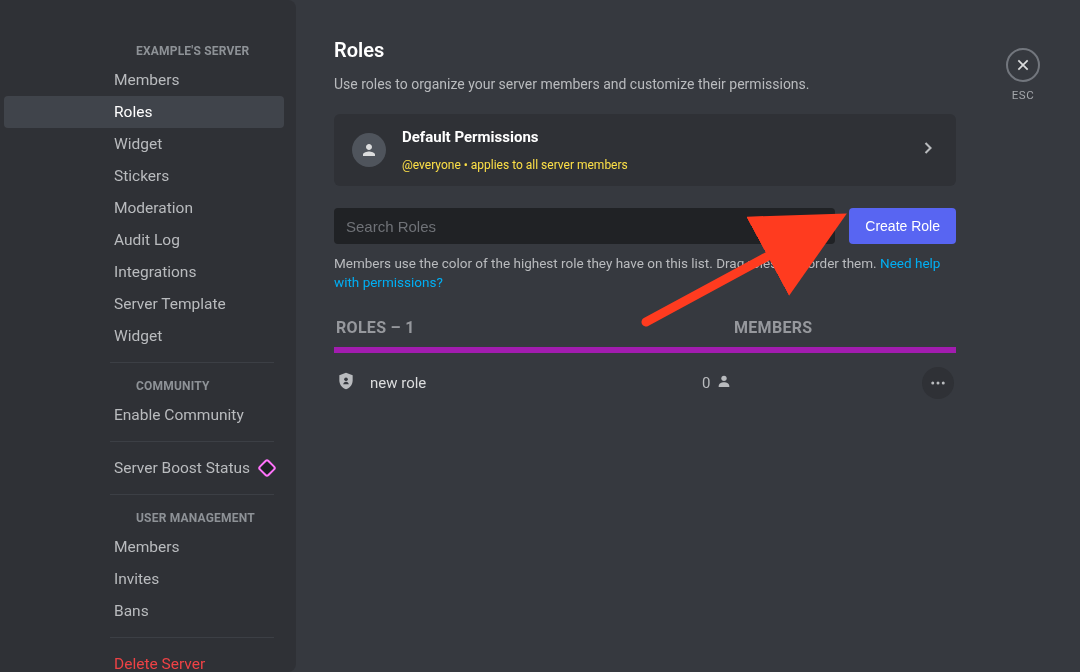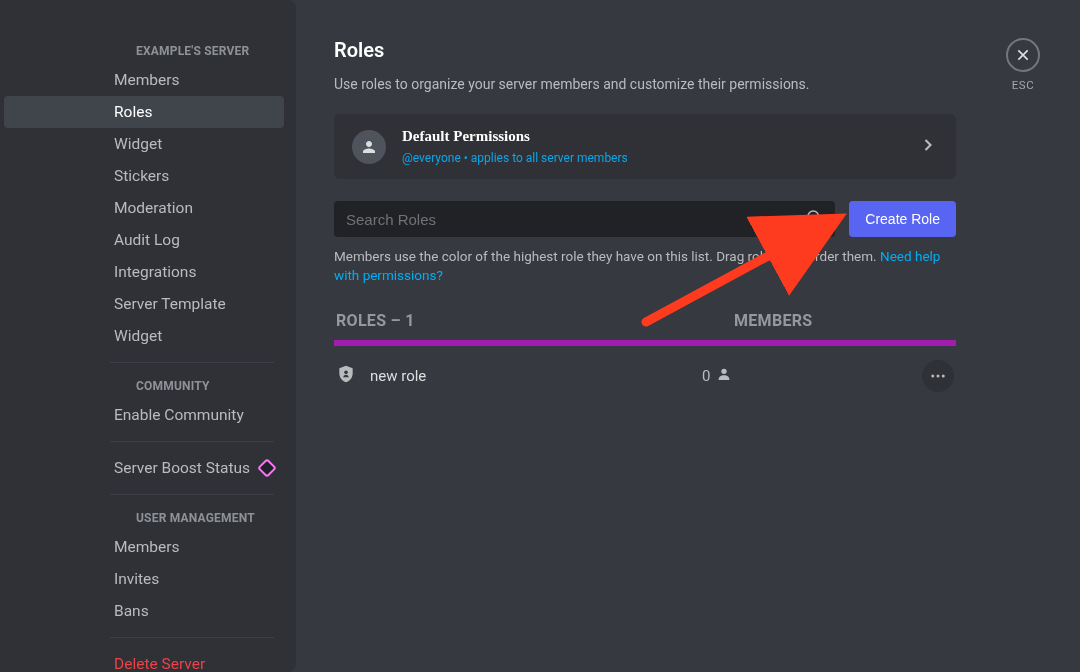--- a/index.html
+++ b/index.html
@@ -83,22 +83,22 @@
     gap: 16px;
     cursor: pointer;
     margin-bottom: 22px;
   }
   .dp-icon {
     width: 34px; height: 34px; border-radius: 50%;
     background: #4f545c; display:flex; align-items:center; justify-content:center;
     color:#dcddde;
   }
   .dp-text { flex:1; }
-  .dp-title { font-weight: 700; color:#fff; font-size: 15px; font-family: Liberation Serif, serif; }
-  .dp-sub { font-size: 12px; color:#0ea5e9; margin-top:6px; }
+  .dp-title { font-weight: 700; color:#fff; font-size: 15px; }
+  .dp-sub { font-size: 12px; color:#fde047; margin-top:12px; }
   .chev { color:#b9bbbe; }
 
   .search-row { display:flex; gap:14px; margin-bottom:10px; }
   .search-box {
     flex:1; background:#202225; border-radius:4px; height:36px;
     display:flex; align-items:center; padding:0 12px;
   }
   .search-input {
     flex:1; background:transparent; border:none; outline:none; color:#dcddde;
     font-size:15px;
@@ -119,21 +119,21 @@
   .role-row { display:flex; align-items:center; padding:14px 2px; }
   .role-row .col-role { display:flex; align-items:center; gap:14px; font-size:15px; color:#dcddde; }
   .role-row .col-members { display:flex; align-items:center; gap:6px; font-size:15px; color:#b9bbbe; }
   .shield { color:#b9bbbe; }
   .more-btn {
     width:32px; height:32px; border-radius:50%; background:#2f3136;
     display:flex; align-items:center; justify-content:center; color:#b9bbbe; cursor:pointer;
   }
 
   .close-area {
-    position:absolute; top:38px; right:40px; text-align:center; cursor:pointer;
+    position:absolute; top:48px; right:40px; text-align:center; cursor:pointer;
   }
   .close-circle {
     width:34px; height:34px; border:2px solid #72767d; border-radius:50%;
     display:flex; align-items:center; justify-content:center; color:#dcddde; margin:0 auto;
   }
   .close-label { font-size:11.5px; color:#a3a6aa; margin-top:6px; letter-spacing:0.5px; }
 
   .arrow-annot {
     position:absolute; pointer-events:none;
   }

